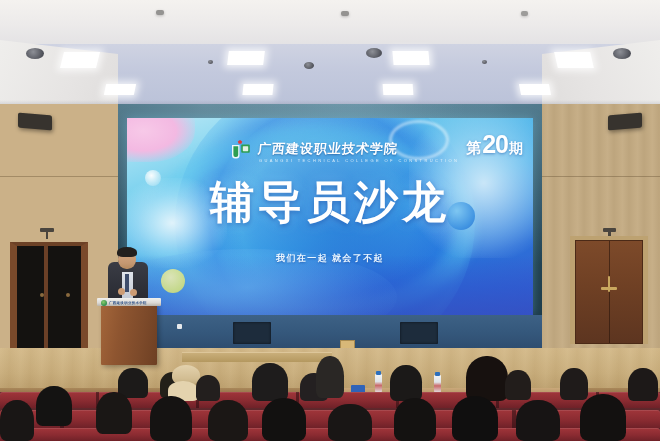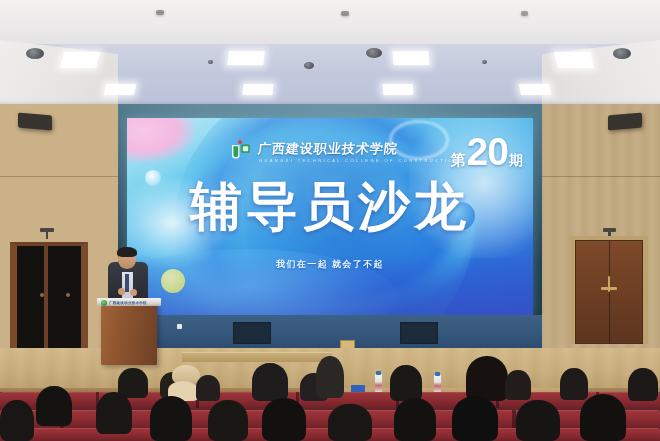--- a/index.html
+++ b/index.html
@@ -263,38 +263,38 @@
     text-shadow: 0 1px 3px rgba(30,90,170,0.6);
     white-space: nowrap;
   }
   .issue-pre {
     font-family: "Liberation Serif", serif;
     font-size: 15px;
     font-weight: bold;
   }
   .issue-num {
     font-family: "Liberation Sans", sans-serif;
-    font-size: 39px;
+    font-size: 25px;
     font-weight: bold;
     line-height: 1;
     margin: 0 1px;
     letter-spacing: -1px;
   }
   .issue-post {
     font-family: "Liberation Serif", serif;
     font-size: 14px;
     font-weight: bold;
   }
   .main-title {
     position: absolute;
     left: 0; top: 62px;
     width: 406px;
     text-align: center;
     font-family: "Liberation Sans", sans-serif;
-    font-size: 52px;
+    font-size: 44px;
     font-weight: bold;
     color: #ffffff;
     letter-spacing: 4px;
     line-height: 1;
     text-shadow:
       0 2px 5px rgba(20,70,160,0.55),
       0 0 14px rgba(160,220,255,0.45);
   }
   .subtitle {
     position: absolute;
@@ -302,21 +302,21 @@
     width: 406px;
     text-align: center;
     font-size: 13px;
     font-weight: bold;
     color: #ffffff;
     letter-spacing: 1.5px;
     text-shadow: 0 1px 3px rgba(20,70,160,0.6);
   }
   .tagline {
     position: absolute;
-    left: 0; top: 140px;
+    left: 0; top: 134px;
     width: 406px;
     text-align: center;
     font-size: 9px;
     font-weight: bold;
     color: #eaf6ff;
     letter-spacing: 1.4px;
     text-shadow: 0 1px 2px rgba(20,70,160,0.6);
   }
 
   

